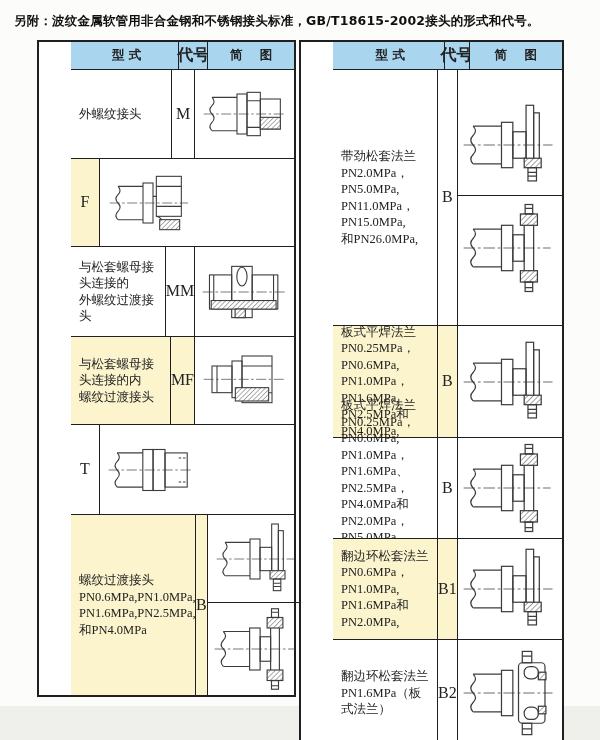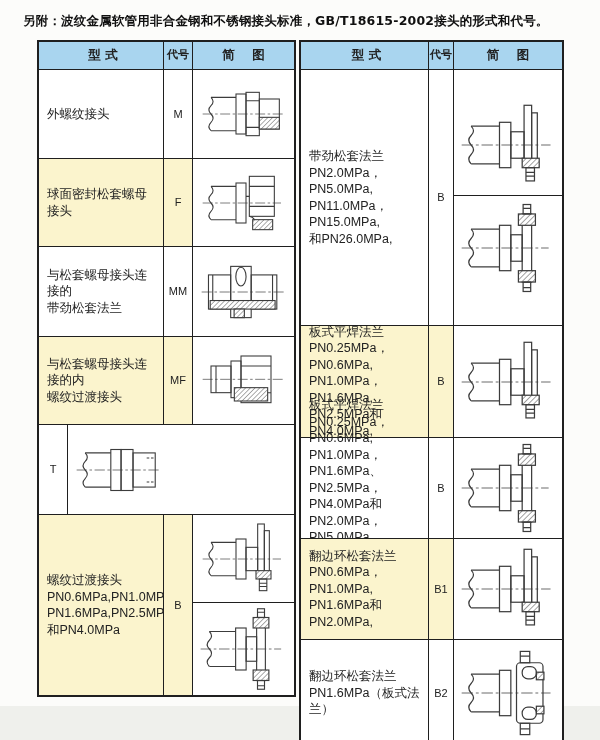--- a/index.html
+++ b/index.html
@@ -15,51 +15,52 @@
     background:#fcfcfa;
     font-family:"DejaVu Sans","Liberation Sans",sans-serif;
     color:var(--ink);
     overflow:hidden;
   }
   .bottom-strip{
     position:absolute;left:0;top:706px;width:600px;height:34px;
     background:#eff0ec;
   }
   .title{
-    position:absolute;left:23px;top:13px;width:560px;
+    position:absolute;left:14px;top:13px;width:560px;
     font-size:12.5px;font-weight:bold;color:#101010;
     letter-spacing:0.2px;
   }
   .tablewrap{
     position:absolute;left:37px;top:40px;
     display:flex;align-items:flex-start;
   }
   .half{
     border:2px solid var(--border);
     background:#fff;
+    padding-left:32px;
   }
   .half.lefthalf{width:259px;margin-right:3px;}
   .half.righthalf{width:265px;}
   .tr{display:flex;border-bottom:1.5px solid var(--border);}
   .tr.last{border-bottom:none;}
   .td{
     border-right:1.5px solid var(--border);
     display:flex;align-items:center;
-    font-family:Liberation Sans, sans-serif;
+    font-family:Liberation Serif, serif;
     font-size:12.5px;line-height:16.5px;
   }
   .td.diag{border-right:none;flex-direction:column;justify-content:center;padding:0;}
   .lefthalf .td.type{width:125px;}
   .lefthalf .td.code{width:29px;}
   .lefthalf .td.diag{width:101px;}
   .righthalf .td.type{width:128px;}
   .righthalf .td.code{width:25px;}
   .righthalf .td.diag{width:108px;}
   .td.type{padding:4px 4px 4px 8px;white-space:pre-line;}
-  .td.code{justify-content:center;font-size:11px;}
+  .td.code{justify-content:center;font-size:16px;}
   .th{
     background:var(--header-bg);
     justify-content:center;align-items:center;
     font-family:"DejaVu Sans","Liberation Sans",sans-serif;
     font-weight:bold;font-size:12.5px;white-space:pre;
     padding:0;
   }
   .hl{background:var(--hl-bg);}
   .diag-sub{
     width:100%;display:flex;align-items:center;justify-content:center;
@@ -215,32 +216,31 @@
       <div class="td type">外螺纹接头</div>
       <div class="td code">M</div>
       <div class="td diag">
         <svg class="dsvg" width="99" height="80" viewBox="0 0 110 96">
             <use href="#sym-thread-male"></use>
           </svg>
       </div>
     </div>
 
     <div class="tr" style="height:88px">
-      <div class="td type hl">球面密封松套螺母接头</div>
       <div class="td code hl">F</div>
       <div class="td diag">
         <svg class="dsvg" width="99" height="80" viewBox="0 0 110 96">
             <use href="#sym-nut"></use>
           </svg>
       </div>
     </div>
 
     <div class="tr" style="height:90px">
       <div class="td type">与松套螺母接头连接的
-带劲松套法兰</div>
+外螺纹过渡接头</div>
       <div class="td code">MM</div>
       <div class="td diag">
         <svg class="dsvg" width="99" height="82" viewBox="0 0 110 96">
             <use href="#sym-nipple"></use>
           </svg>
       </div>
     </div>
 
     <div class="tr" style="height:88px">
       <div class="td type hl">与松套螺母接头连接的内

